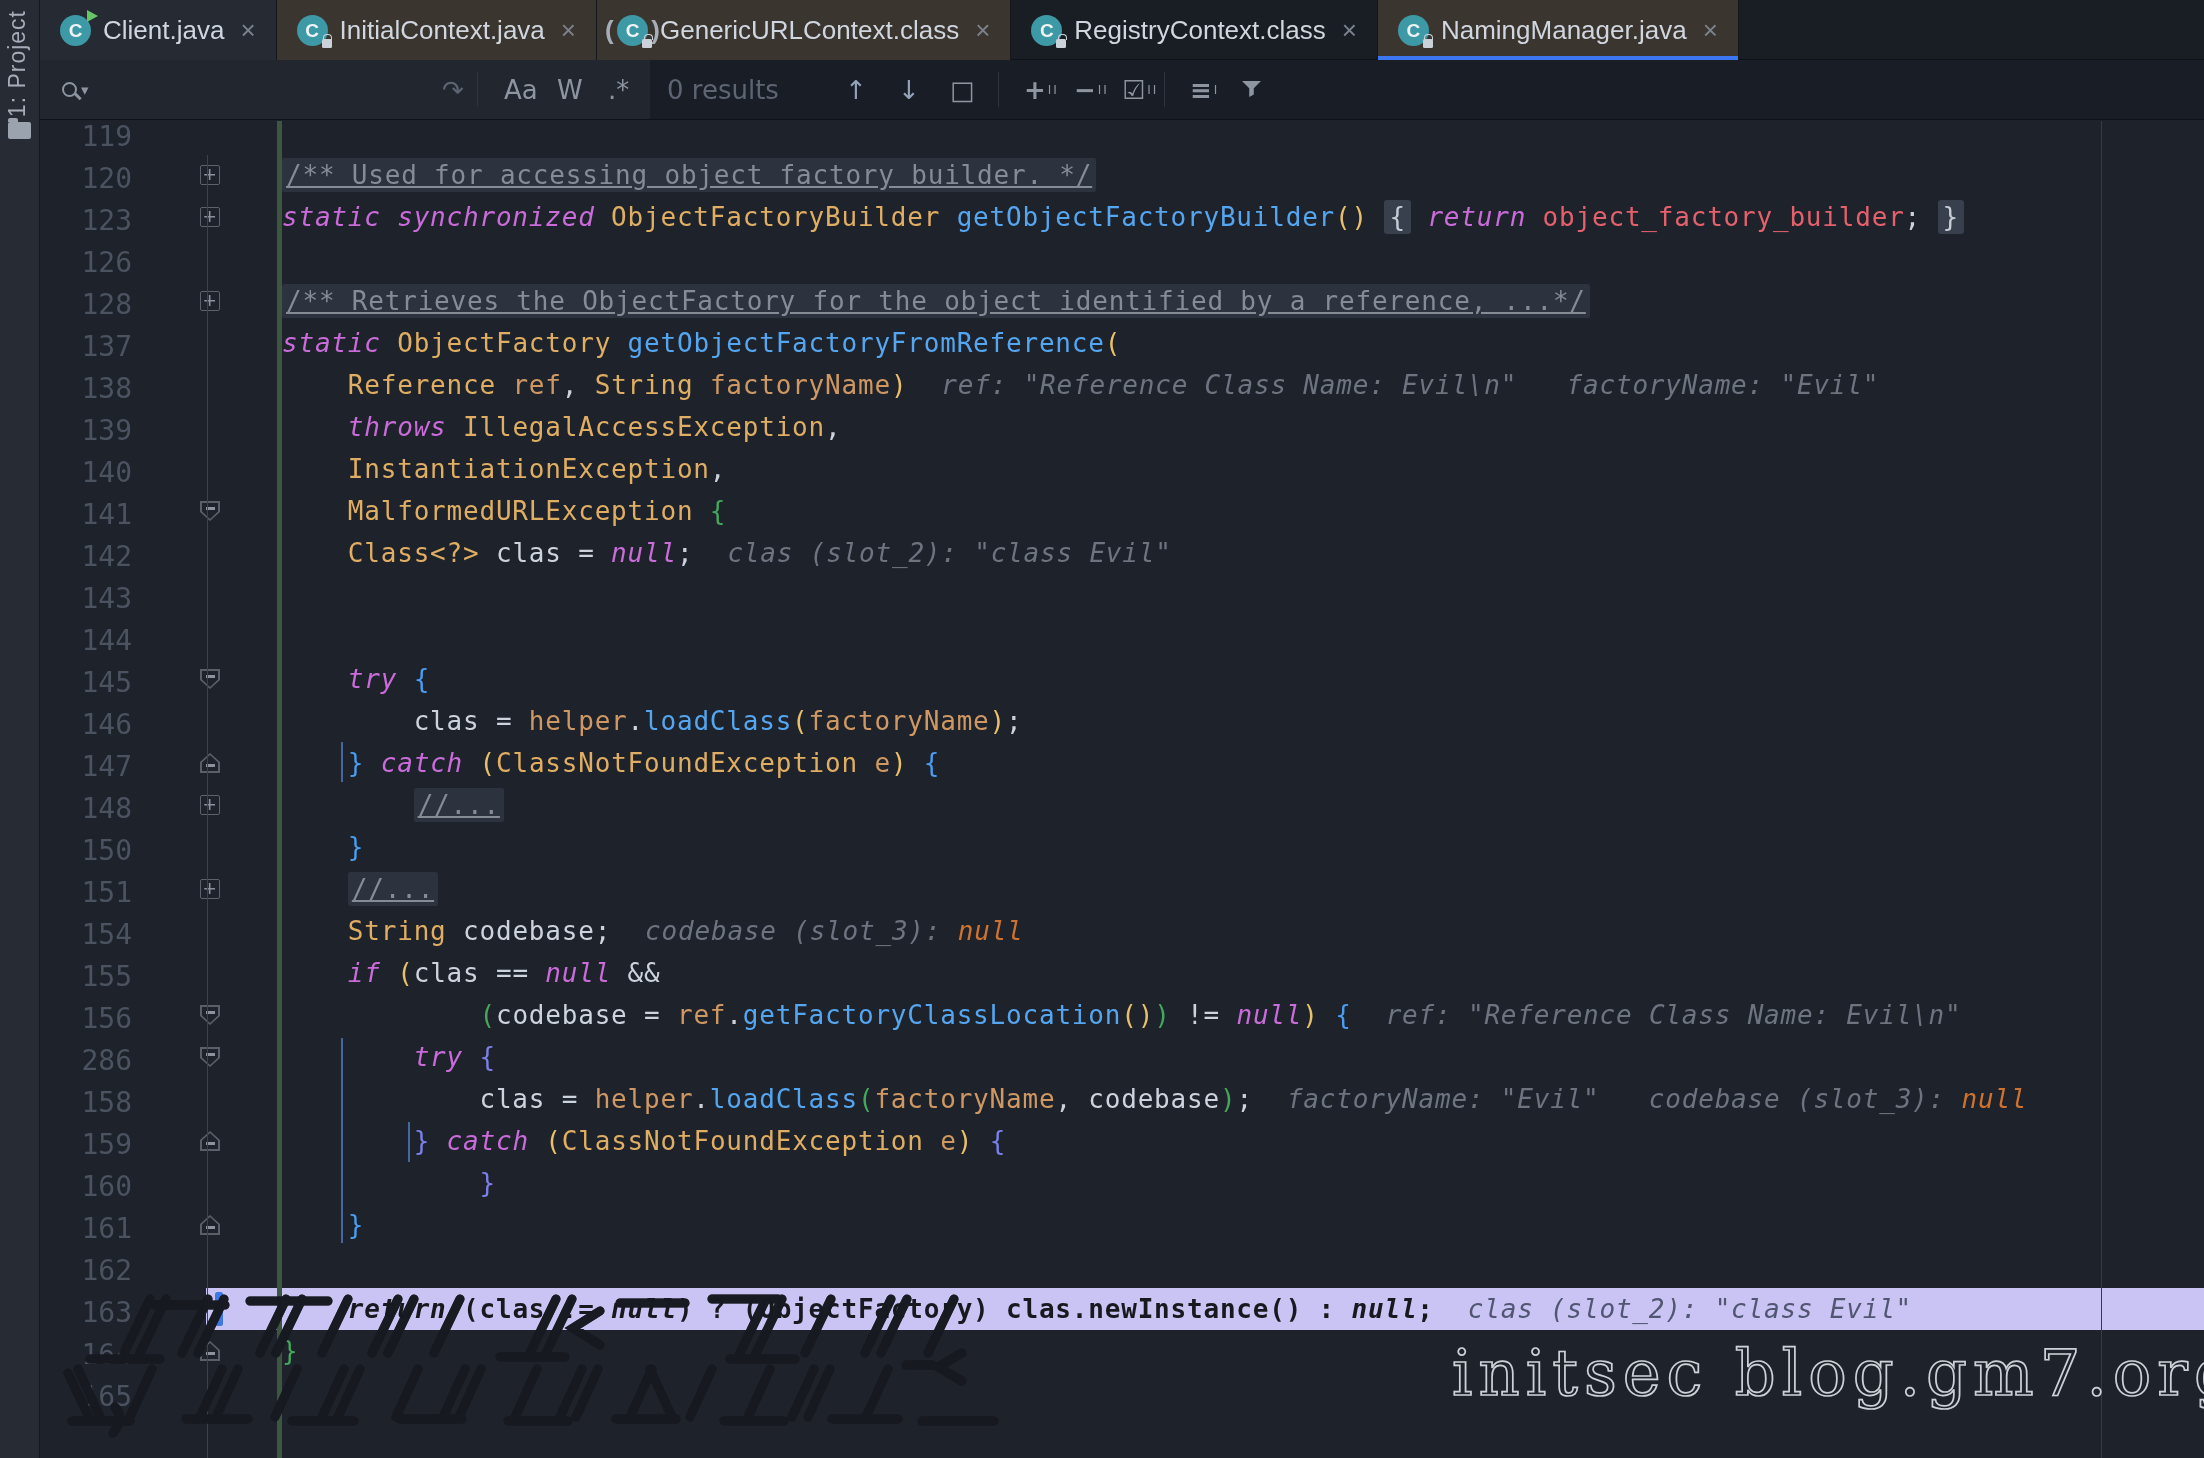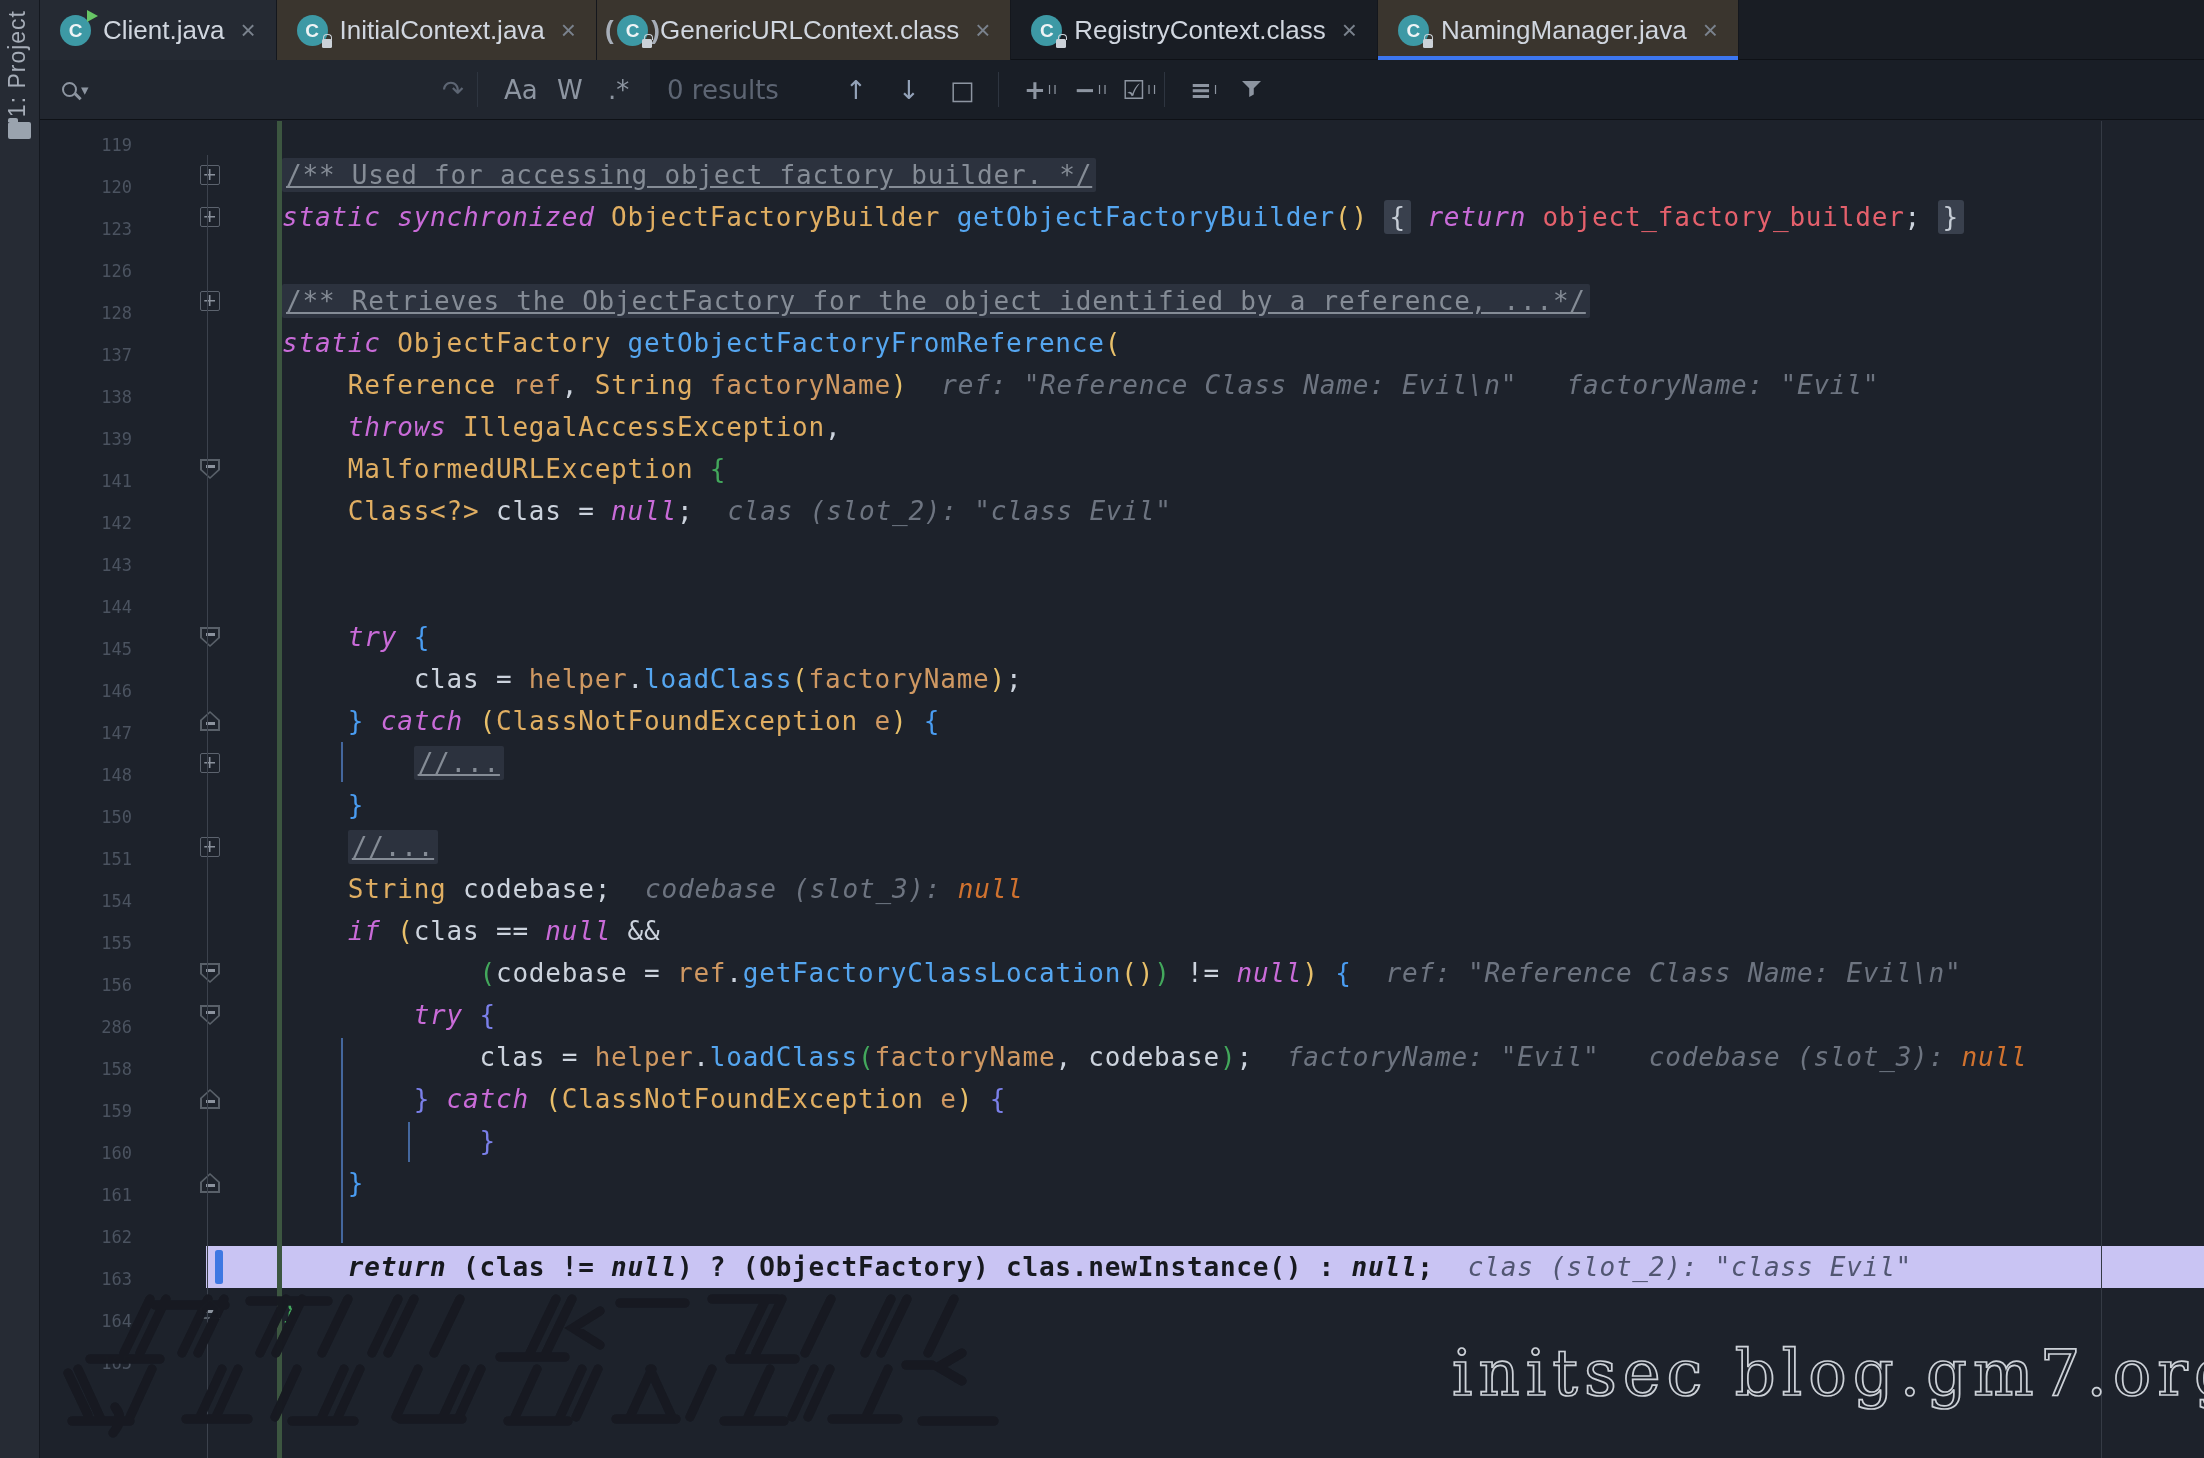--- a/index.html
+++ b/index.html
@@ -56,22 +56,22 @@
   #search-input { position:absolute; left:60px; top:8px; width:320px; height:42px; background:transparent;
             border:none; outline:none; color:#ccd3dd; font-size:26px; }
 
   
   #editor { position:absolute; left:40px; top:121px; right:0; bottom:0; background:#1d222b; }
   #guides  { position:absolute; inset:0; z-index:1; }
   .iguide { position:absolute; width:2px; background:#44679e; }
   #rows { position:absolute; left:0; top:-9px; right:0; z-index:2; }
   .row { position:relative; height:42px; line-height:42px; white-space:pre;
          font-family:"DejaVu Sans Mono", monospace; font-size:26px; letter-spacing:0.8px; }
-  .ln  { position:absolute; left:0; top:12px; width:92px; text-align:right;
-         color:#4b5360; font-size:17px; letter-spacing:0; }
+  .ln  { position:absolute; left:0; top:4px; width:92px; text-align:right;
+         color:#4b5360; font-size:28px; letter-spacing:0; }
   .code { display:block; padding-left:242px; color:#ccd3dd; }
   .row.sel { background:linear-gradient(90deg, rgba(0,0,0,0) 166px, #c9c4f3 166px); }
   .row.sel::after { content:""; position:absolute; left:175px; top:4px; width:8px; height:34px;
          background:#3e78e2; border-radius:2.5px; }
 
   
   .k { color:#c96bd8; font-style:italic; }
   .t { color:#e0ae62; }
   .m { color:#55a6f0; }
   .p { color:#cf9862; }
@@ -228,20 +228,21 @@
   </div>
   <div id="rows">
       <div class="row"><span class="ln">119</span><span class="code"></span></div>
       <div class="row"><span class="ln">120</span><span class="fico plus"></span><span class="code"><span class="cb">/** Used for accessing object factory builder. */</span></span></div>
       <div class="row"><span class="ln">123</span><span class="fico plus"></span><span class="code"><span class="k">static synchronized</span><span class="w"> </span><span class="t">ObjectFactoryBuilder</span><span class="w"> </span><span class="m">getObjectFactoryBuilder</span><span class="g1">()</span><span class="w"> </span><span class="bb">{</span><span class="w"> </span><span class="k">return</span><span class="w"> </span><span class="f">object_factory_builder</span><span class="w">; </span><span class="bb">}</span></span></div>
       <div class="row"><span class="ln">126</span><span class="code"></span></div>
       <div class="row"><span class="ln">128</span><span class="fico plus"></span><span class="code"><span class="cb">/** Retrieves the ObjectFactory for the object identified by a reference, ...*/</span></span></div>
       <div class="row"><span class="ln">137</span><span class="code"><span class="k">static</span><span class="w"> </span><span class="t">ObjectFactory</span><span class="w"> </span><span class="m">getObjectFactoryFromReference</span><span class="g1">(</span></span></div>
       <div class="row"><span class="ln">138</span><span class="code"><span class="w">    </span><span class="t">Reference</span><span class="w"> </span><span class="p">ref</span><span class="w">, </span><span class="t">String</span><span class="w"> </span><span class="p">factoryName</span><span class="g1">)</span><span class="hintw"><span class="h">ref: "Reference Class Name: Evil\n"   factoryName: "Evil"</span></span></span></div>
       <div class="row"><span class="ln">139</span><span class="code"><span class="w">    </span><span class="k">throws</span><span class="w"> </span><span class="t">IllegalAccessException</span><span class="w">,</span></span></div>
+      <div class="row"><span class="ln">140</span><span class="code"><span class="w">    </span><span class="t">InstantiationException</span><span class="w">,</span></span></div>
       <div class="row"><span class="ln">141</span><span class="fico down"></span><span class="code"><span class="w">    </span><span class="t">MalformedURLException</span><span class="w"> </span><span class="g2">{</span></span></div>
       <div class="row"><span class="ln">142</span><span class="code"><span class="w">    </span><span class="t">Class&lt;?&gt;</span><span class="w"> clas = </span><span class="k">null</span><span class="w">;</span><span class="hintw"><span class="h">clas (slot_2): "class Evil"</span></span></span></div>
       <div class="row"><span class="ln">143</span><span class="code"></span></div>
       <div class="row"><span class="ln">144</span><span class="code"><span class="w">    </span></span></div>
       <div class="row"><span class="ln">145</span><span class="fico down"></span><span class="code"><span class="w">    </span><span class="k">try</span><span class="w"> </span><span class="g3">{</span></span></div>
       <div class="row"><span class="ln">146</span><span class="code"><span class="w">        clas = </span><span class="p">helper</span><span class="w">.</span><span class="m">loadClass</span><span class="g1">(</span><span class="p">factoryName</span><span class="g1">)</span><span class="w">;</span></span></div>
       <div class="row"><span class="ln">147</span><span class="fico up"></span><span class="code"><span class="w">    </span><span class="g3">}</span><span class="w"> </span><span class="k">catch</span><span class="w"> </span><span class="g1">(</span><span class="t">ClassNotFoundException</span><span class="w"> </span><span class="p">e</span><span class="g1">)</span><span class="w"> </span><span class="g3">{</span></span></div>
       <div class="row"><span class="ln">148</span><span class="fico plus"></span><span class="code"><span class="w">        </span><span class="cb">//...</span></span></div>
       <div class="row"><span class="ln">150</span><span class="code"><span class="w">    </span><span class="g3">}</span></span></div>
       <div class="row"><span class="ln">151</span><span class="fico plus"></span><span class="code"><span class="w">    </span><span class="cb">//...</span></span></div>

